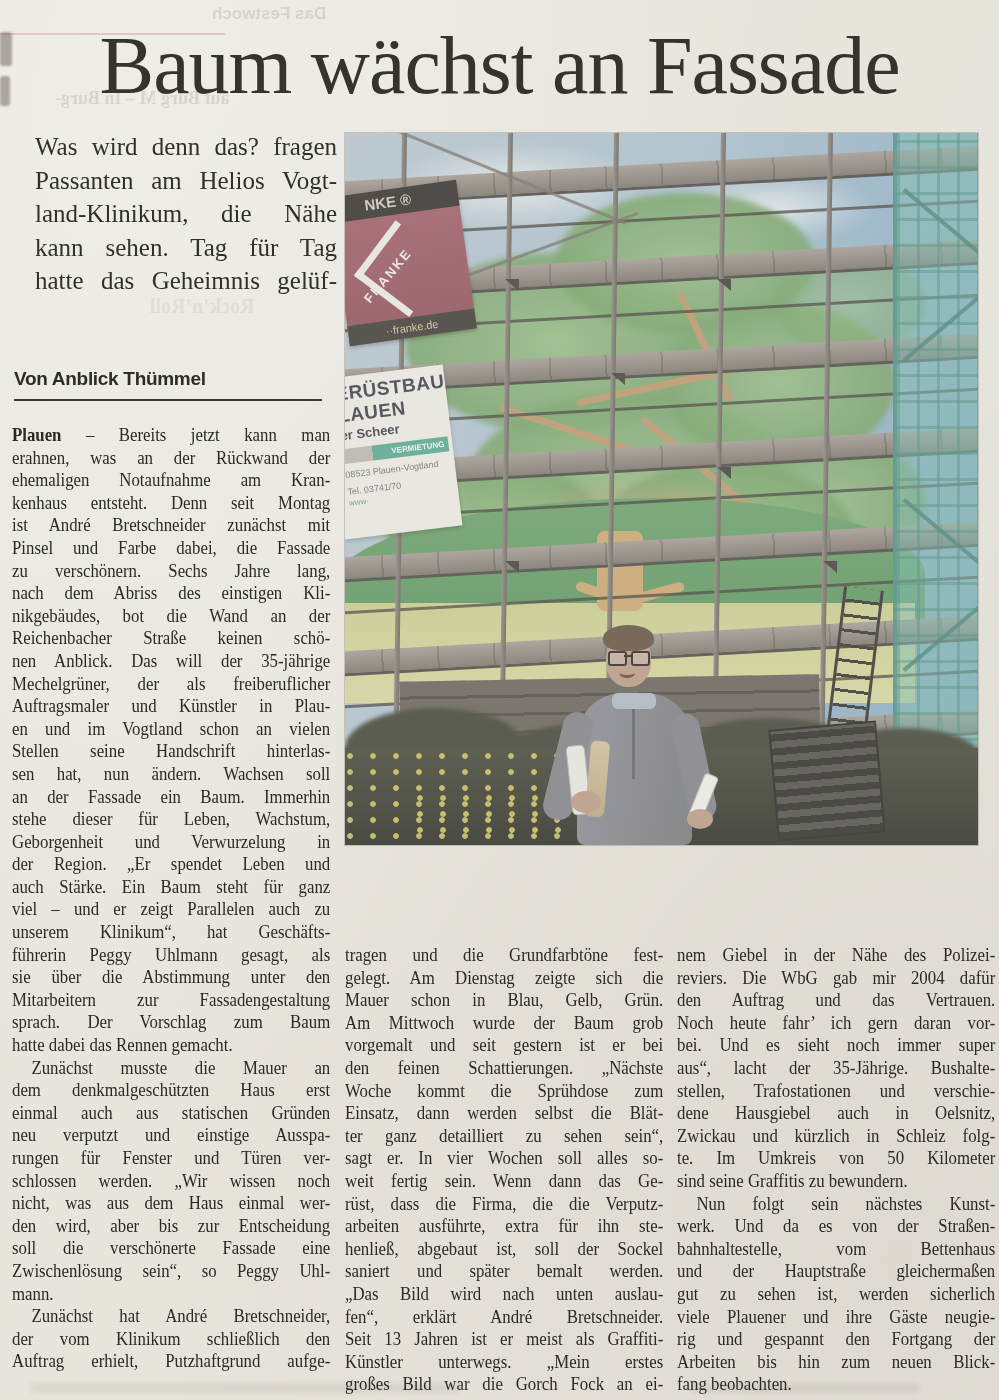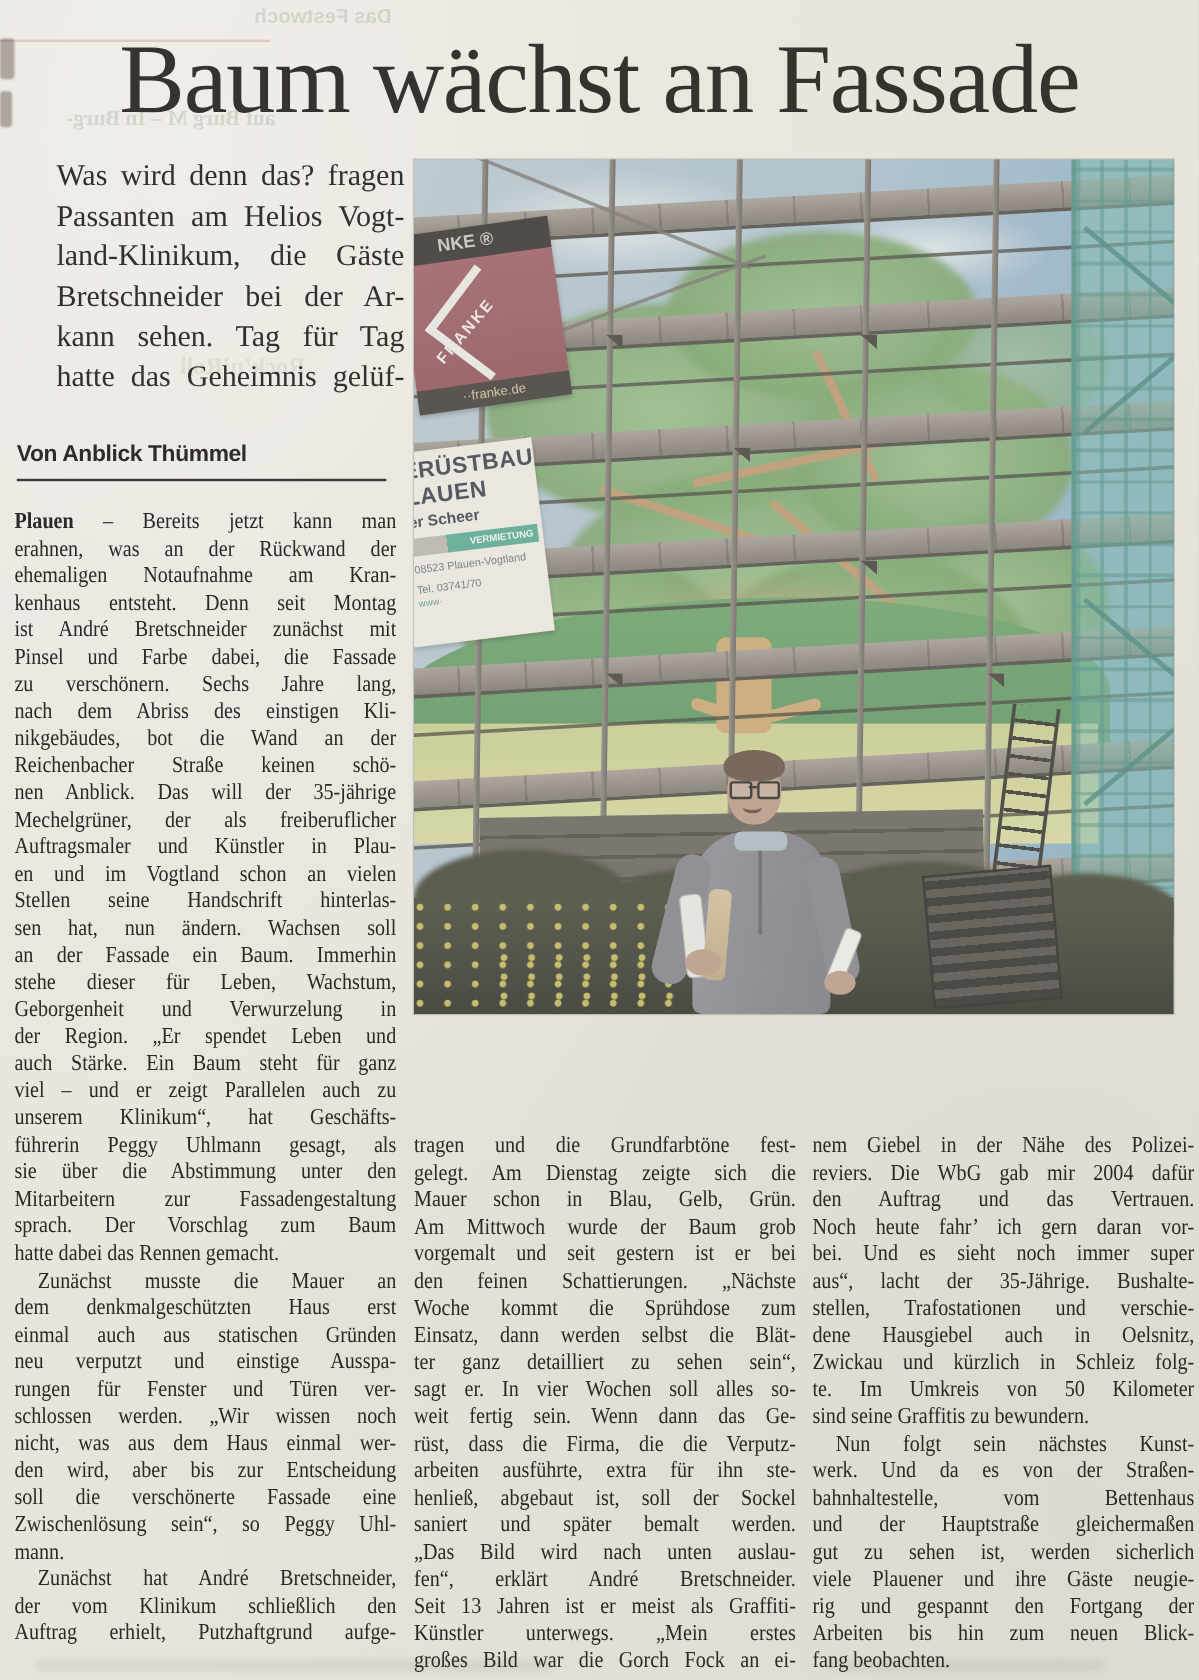--- a/index.html
+++ b/index.html
@@ -13,21 +13,21 @@
   
   .ghost{position:absolute;color:#7c8577;opacity:.22;transform:scaleX(-1);
          font-family:"Liberation Serif",serif;font-weight:bold;filter:blur(.6px);white-space:nowrap;}
   .scanline{position:absolute;background:rgba(205,130,130,.35);}
   .edgeblob{position:absolute;background:rgba(90,80,70,.45);border-radius:3px;filter:blur(1px);}
   .smudge{position:absolute;background:rgba(120,125,105,.12);filter:blur(2px);border-radius:4px;}
   
   .headline{position:absolute;left:0;top:16px;width:999px;text-align:center;
             font-size:82px;line-height:100px;color:#36332f;letter-spacing:-1px;}
   .lead{position:absolute;left:35px;top:130px;width:302px;font-size:25px;color:#32302b;}
-  .lead .jl{line-height:33.5px;height:33.5px;margin-left:12px;}
+  .lead .jl{line-height:33.5px;height:33.5px;}
   .byline{position:absolute;left:14px;top:368px;width:320px;font-family:"Liberation Sans",sans-serif;
           font-size:19px;font-weight:bold;color:#2e2c29;letter-spacing:-.3px;}
   .rule{position:absolute;left:14px;top:399px;width:308px;height:2px;background:#3c3a36;}
   
   .col{position:absolute;width:360px;transform:scaleX(.884);transform-origin:0 0;
        font-size:19px;color:#2b2925;}
   .jl{text-align:justify;text-align-last:justify;line-height:22.6px;height:22.6px;white-space:nowrap;}
   .jl.last{text-align-last:left;}
   .jl.ind{text-indent:22px;}
   .col1{left:12px;top:424px;}
@@ -123,22 +123,21 @@
   <div class="ghost" style="left:55px;top:88px;font-size:18px;">auf Burg M – In Burg-</div>
   <div class="ghost" style="left:150px;top:295px;font-size:20px;opacity:.13;">Rock’n’Roll</div>
   <div class="smudge" style="left:30px;top:1383px;width:430px;height:10px;"></div>
   <div class="smudge" style="left:690px;top:1383px;width:230px;height:10px;"></div>
 
   <div class="headline">Baum wächst an Fassade</div>
 
   <div class="lead">
       <div class="jl">Was wird denn das? fragen</div>
       <div class="jl">Passanten am Helios Vogt-</div>
-      <div class="jl">land-Klinikum, die Gäste</div>
-      <div class="jl">Bretschneider bei der Ar-</div>
+      <div class="jl">land-Klinikum, die Nähe</div>
       <div class="jl">kann sehen. Tag für Tag</div>
       <div class="jl">hatte das Geheimnis gelüf-</div>
     </div>
 
   <div class="byline">Von Anblick Thümmel</div>
   <div class="rule"></div>
 
   <div class="col col1">
       <div class="jl"><b>Plauen</b> – Bereits jetzt kann man</div>
       <div class="jl">erahnen, was an der Rückwand der</div>

